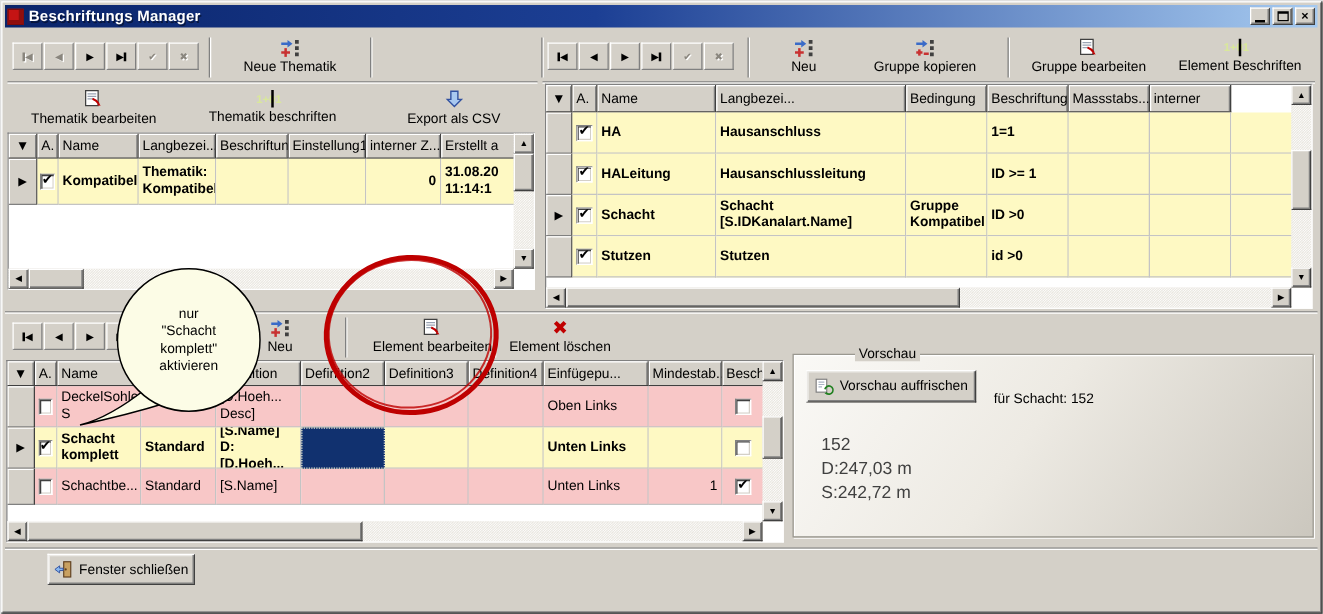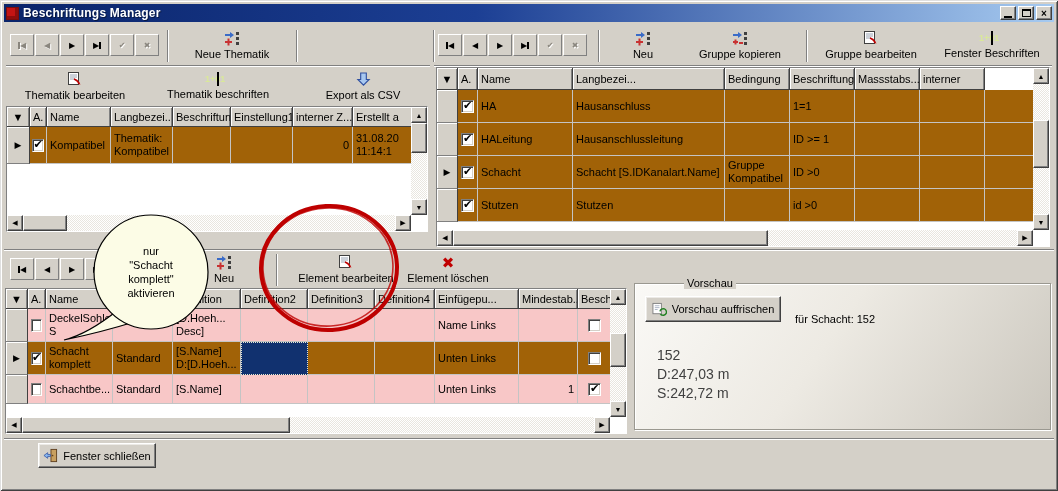--- a/index.html
+++ b/index.html
@@ -49,21 +49,21 @@
   .hcell { background:#D4D0C8; border-right:1px solid #404040; border-bottom:1px solid #404040;
     box-shadow:inset 1px 1px 0 #fff, inset -1px 0 0 #808080; padding:2px 3px; overflow:hidden;
     white-space:nowrap; display:flex; align-items:center; }
   .ind { background:#D4D0C8; border-right:1px solid #404040; border-bottom:1px solid #808080;
     box-shadow:inset 1px 1px 0 #fff; display:flex; align-items:center; justify-content:center;
     font-size:9px; color:#000; }
   .cell { border-right:1px solid #C4C4C4; border-bottom:1px solid #C4C4C4; padding:1px 3px;
     overflow:hidden; white-space:pre-line; line-height:13px; display:flex; align-items:center; }
   .cell.num { justify-content:flex-end; }
   .cell.ctr { justify-content:center; }
-  .row-green > .cell { background:#a16207; }
+  .row-green > .cell { background:#fef9c3;font-weight:bold; }
   .row-pink  > .cell { background:#F8C7C7; }
   .cb { width:13px; height:13px; background:#fff; border:1px solid; border-color:#808080 #fff #fff #808080;
     box-shadow:inset 1px 1px 0 #404040, inset -1px -1px 0 #D4D0C8;
     display:flex; align-items:center; justify-content:center; font-size:11px; color:#000; }
   .cb::after { content:""; }
   .cb.checked::after { content:"✔"; margin-top:-1px; }
   .selcell { position:absolute; background:#11316F; border:1px dotted #E8E8D0; }
 
   
   .sb-track { background-color:#E9E6DF;
@@ -244,21 +244,21 @@
             <rect x="1.5" y="1.5" width="10" height="12" fill="#fff" stroke="#404040"></rect>
             <path d="M3 4h7M3 6h7M3 8h5" stroke="#9AA4B4" stroke-width="1"></path>
             <path d="M7 8q3 1 5 4" stroke="#C00000" fill="none" stroke-width="1.6"></path>
             <path d="M13.5 13.5l-3-.4 1.8-1.6z" fill="#C00000"></path>
           </svg>
       </span>
       <span class="lab">Gruppe bearbeiten</span>
     </div>
     <div class="tbtn" style="left:500px;top:5px;width:120px;height:36px">
       <span class="icon-label-glyph">1+01<i></i></span>
-      <span class="lab">Fenster Beschriften</span>
+      <span class="lab">Element Beschriften</span>
     </div>
     <div class="groove-h" style="left:2px;right:2px;top:43px"></div>
 
     <div class="grid" style="left:4px;top:45px;width:614px;height:180px">
       <div class="grow" style="grid-template-columns:21px 20px 95px 152px 65px 65px 65px 65px 50px;height:22px">
         <div class="hcell" style="justify-content:center">▼</div>
         <div class="hcell">A.</div>
         <div class="hcell">Name</div>
         <div class="hcell">Langbezei...</div>
         <div class="hcell">Bedingung</div>
@@ -383,21 +383,21 @@
       <div class="grow row-pink" style="grid-template-columns:22px 18px 67px 60px 68px 67px 67px 60px 84px 59px 34px;height:33px">
         <div class="ind"></div>
         <div class="cell ctr"><span class="cb"></span></div>
         <div class="cell">DeckelSohle S</div>
         <div class="cell"></div>
         <div class="cell">[D.Hoeh...
 Desc]</div>
         <div class="cell"></div>
         <div class="cell"></div>
         <div class="cell"></div>
-        <div class="cell">Name Links</div>
+        <div class="cell">Oben Links</div>
         <div class="cell num"></div>
         <div class="cell ctr"><span class="cb"></span></div>
       </div>
       <div class="grow row-green" style="grid-template-columns:22px 18px 67px 60px 68px 67px 67px 60px 84px 59px 34px;height:33px">
         <div class="ind">▶</div>
         <div class="cell ctr"><span class="cb checked"></span></div>
         <div class="cell">Schacht
 komplett</div>
         <div class="cell">Standard</div>
         <div class="cell">[S.Name]

